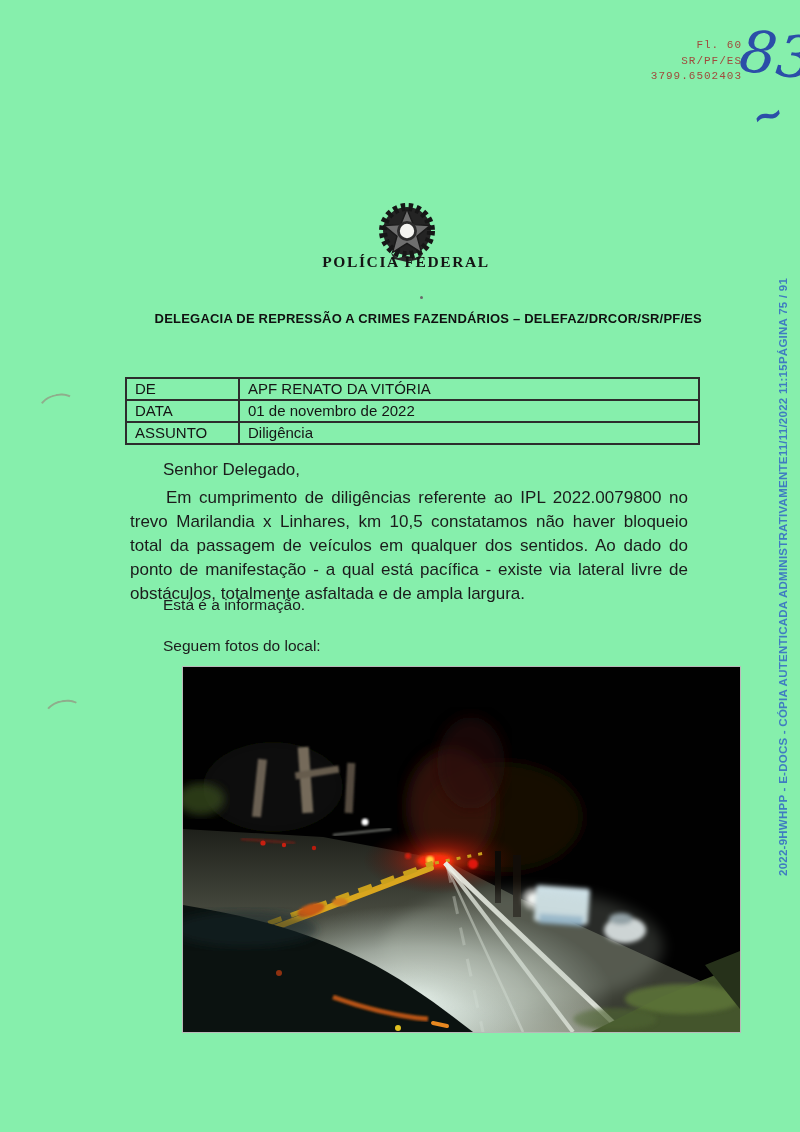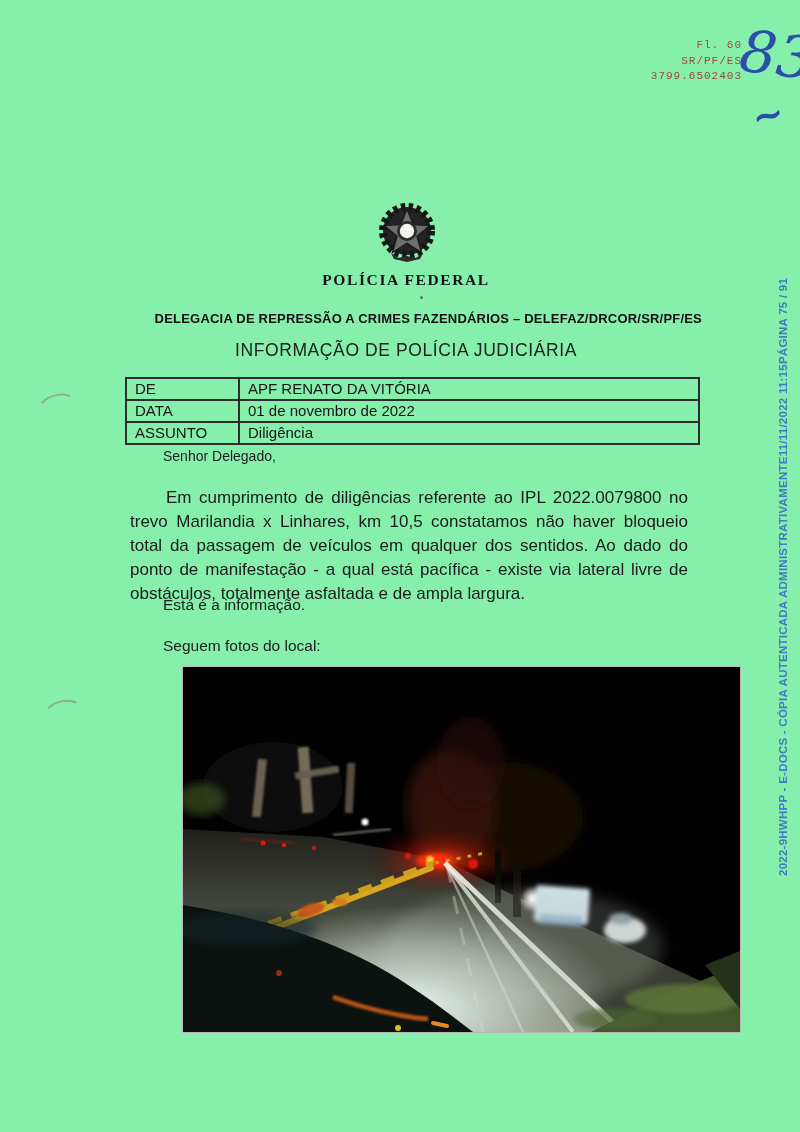--- a/index.html
+++ b/index.html
@@ -27,36 +27,36 @@
   
   .arc{
     position:absolute;width:36px;height:24px;border:2.5px solid transparent;
     border-top:2.5px solid rgba(150,128,118,.6);border-radius:50%;
   }
   .arc1{left:38px;top:394px;transform:rotate(-14deg);}
   .arc2{left:44px;top:700px;transform:rotate(-12deg);}
   .centercol{position:absolute;left:110px;width:592px;text-align:center;}
   .emblem{position:absolute;left:374px;top:203px;}
   .orgname{
-    top:271px;font-family:"Liberation Serif",serif;font-weight:bold;
+    top:253px;font-family:"Liberation Serif",serif;font-weight:bold;
     font-size:15.5px;letter-spacing:1.6px;color:#141414;
   }
   .orgdot{position:absolute;left:420px;top:296px;width:3px;height:3px;border-radius:50%;background:#6a6a6a;}
   .dept{top:311px;font-weight:bold;font-size:13px;letter-spacing:.2px;color:#101010;text-align:right;}
   .doctitle{top:340px;font-size:17.5px;letter-spacing:.6px;color:#212121;}
   table.meta{
     position:absolute;left:125px;top:377px;width:575px;
     border-collapse:collapse;font-size:15px;
   }
   table.meta td{
     border:2px solid #2d2d2d;height:18px;padding:0 4px 2px 8px;
     white-space:nowrap;color:#151515;
   }
   table.meta td.lbl{width:99px;}
-  .salutation{position:absolute;left:163px;top:448px;font-size:14px;}
+  .salutation{position:absolute;left:163px;top:460px;font-size:17px;}
   .bodypara{
     position:absolute;left:114px;top:486px;width:558px;
     font-size:17px;line-height:24px;text-align:justify;text-indent:36px;
     color:#1b1b1b;
     margin-left:16px;
   }
   .infoline{position:absolute;left:163px;top:596px;font-size:15.5px;}
   .photoline{position:absolute;left:163px;top:637px;font-size:15.5px;}
   .photo{
     position:absolute;left:183px;top:667px;width:557px;height:365px;
@@ -94,21 +94,20 @@
       <path d="M33 6 L39.3 21.6 L56 22.5 L43 33.2 L47.5 49.5 L33 40.3 L18.5 49.5 L23 33.2 L10 22.5 L26.7 21.6 Z" fill="#6f6f6f" stroke="#1a1a1a" stroke-width="1.4"></path>
       <circle cx="33" cy="28" r="10" fill="#2c2c2c"></circle>
       <circle cx="33" cy="28" r="7.2" fill="#f4f4f1"></circle>
       <path d="M17 50 l7 5 l9 -2 l9 2 l7 -5 l-3 6 l-13 3 l-13 -3 Z" fill="#2a2a2a"></path>
     </svg>
   </div>
 
   <div class="centercol orgname">POLÍCIA FEDERAL</div>
   <div class="orgdot"></div>
   <div class="centercol dept">DELEGACIA DE REPRESSÃO A CRIMES FAZENDÁRIOS – DELEFAZ/DRCOR/SR/PF/ES</div>
-  <div class="centercol doctitle">INFORMAÇÃO DE POLÍCIA JUDICIÁRIA</div>
 
   <table class="meta">
     <tbody>
         <tr>
       <td class="lbl">DE</td>
       <td>APF RENATO DA VITÓRIA</td>
     </tr>
     <tr>
       <td class="lbl">DATA</td>
       <td>01 de novembro de 2022</td>

